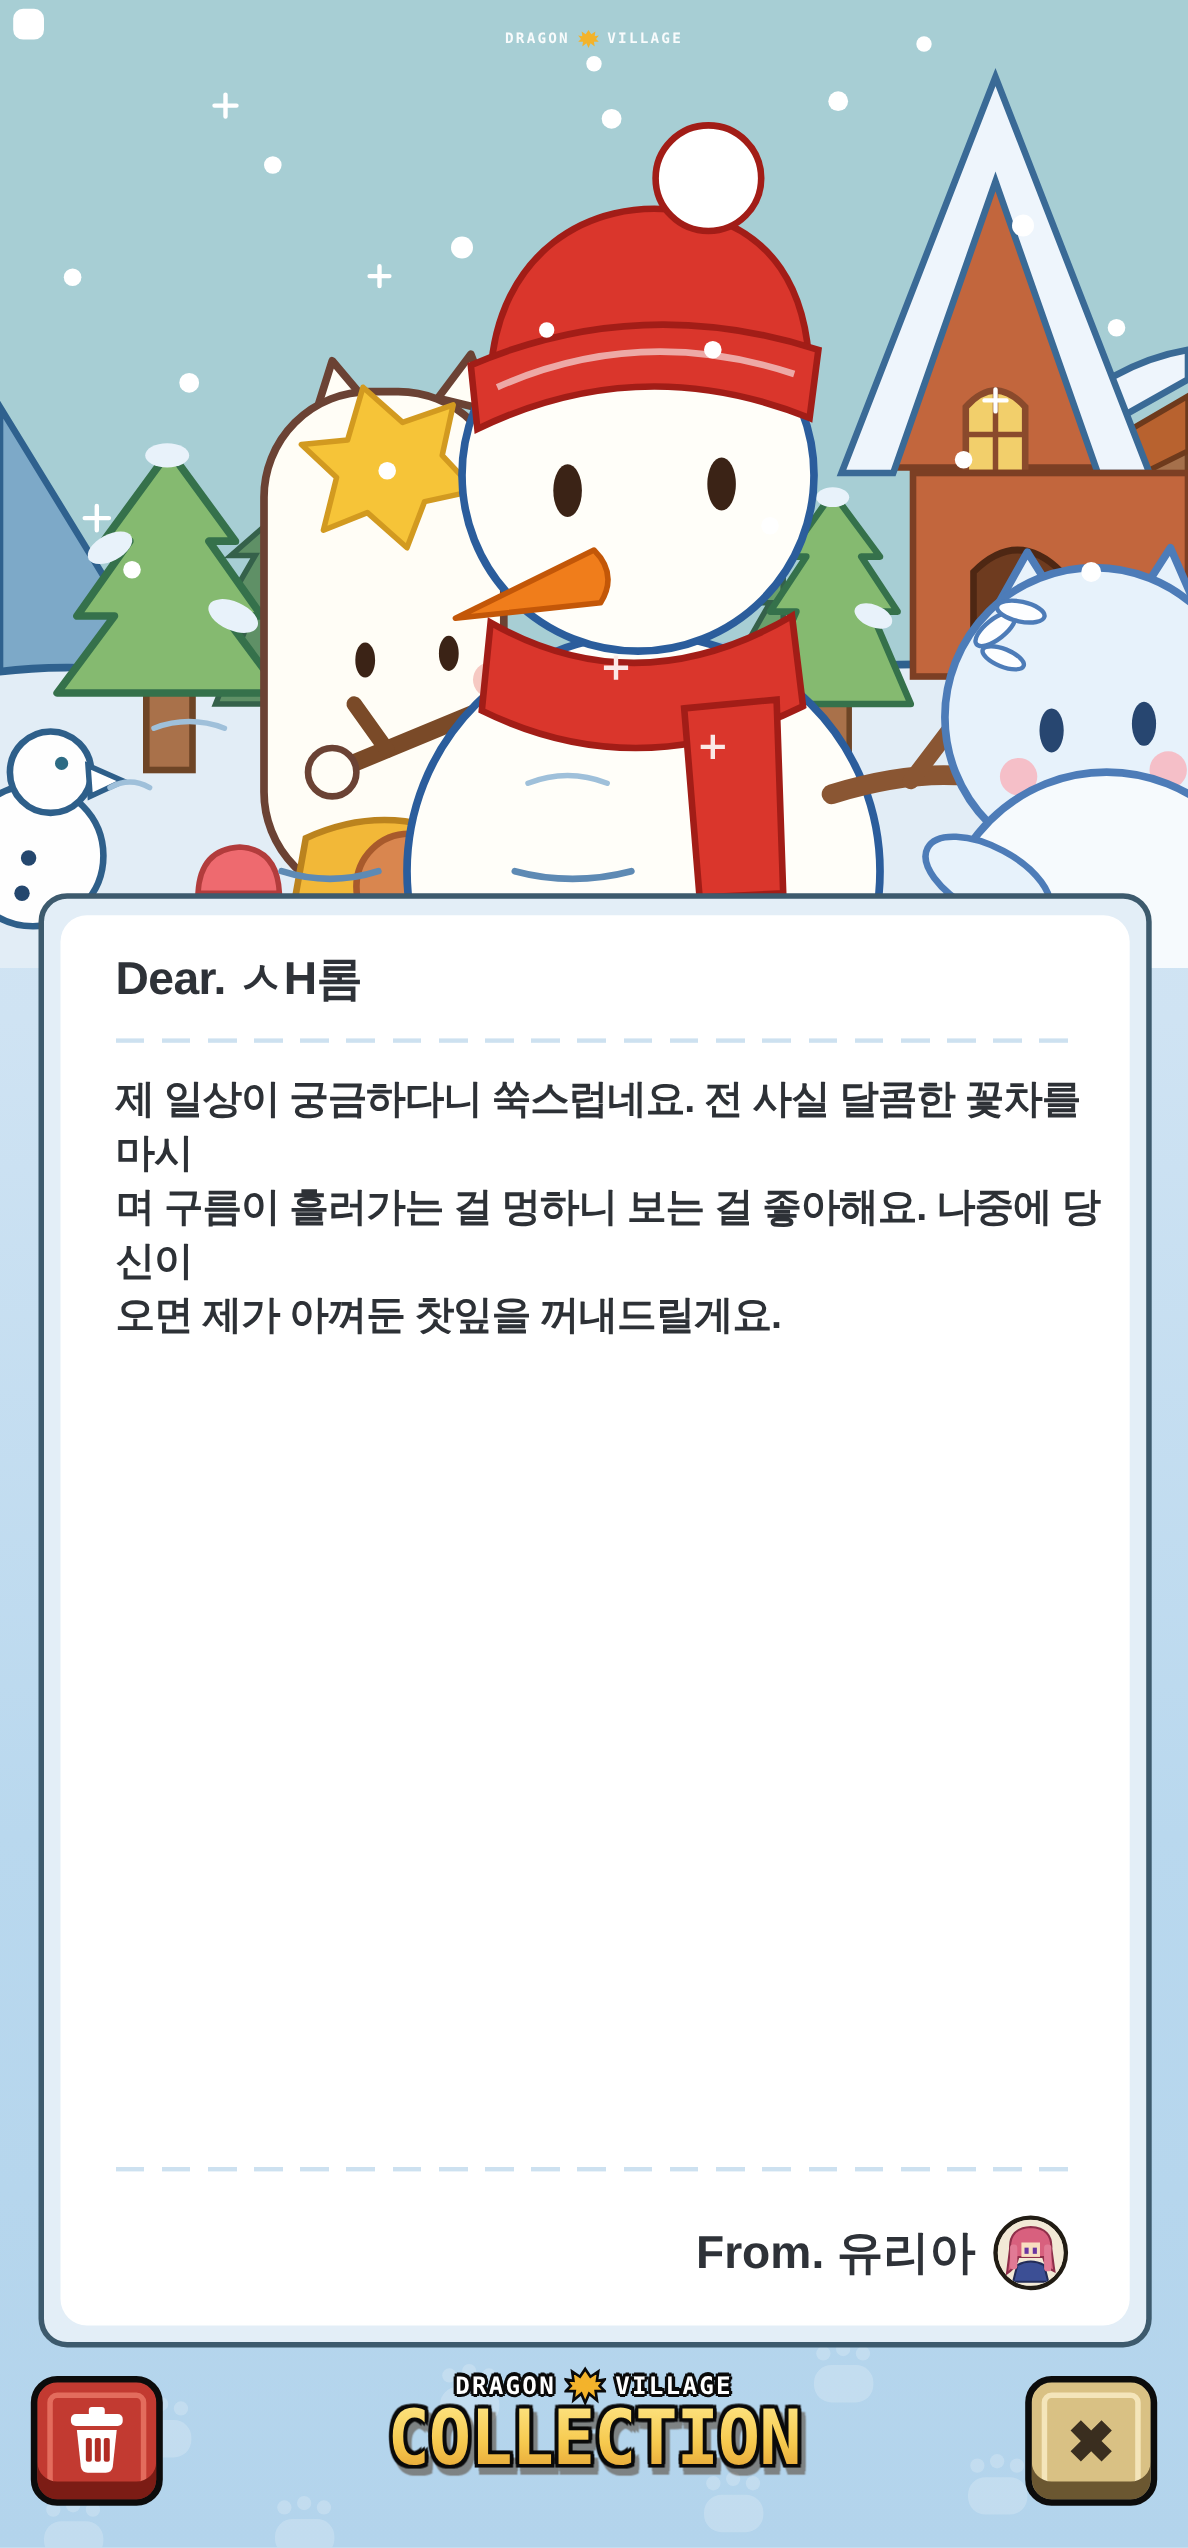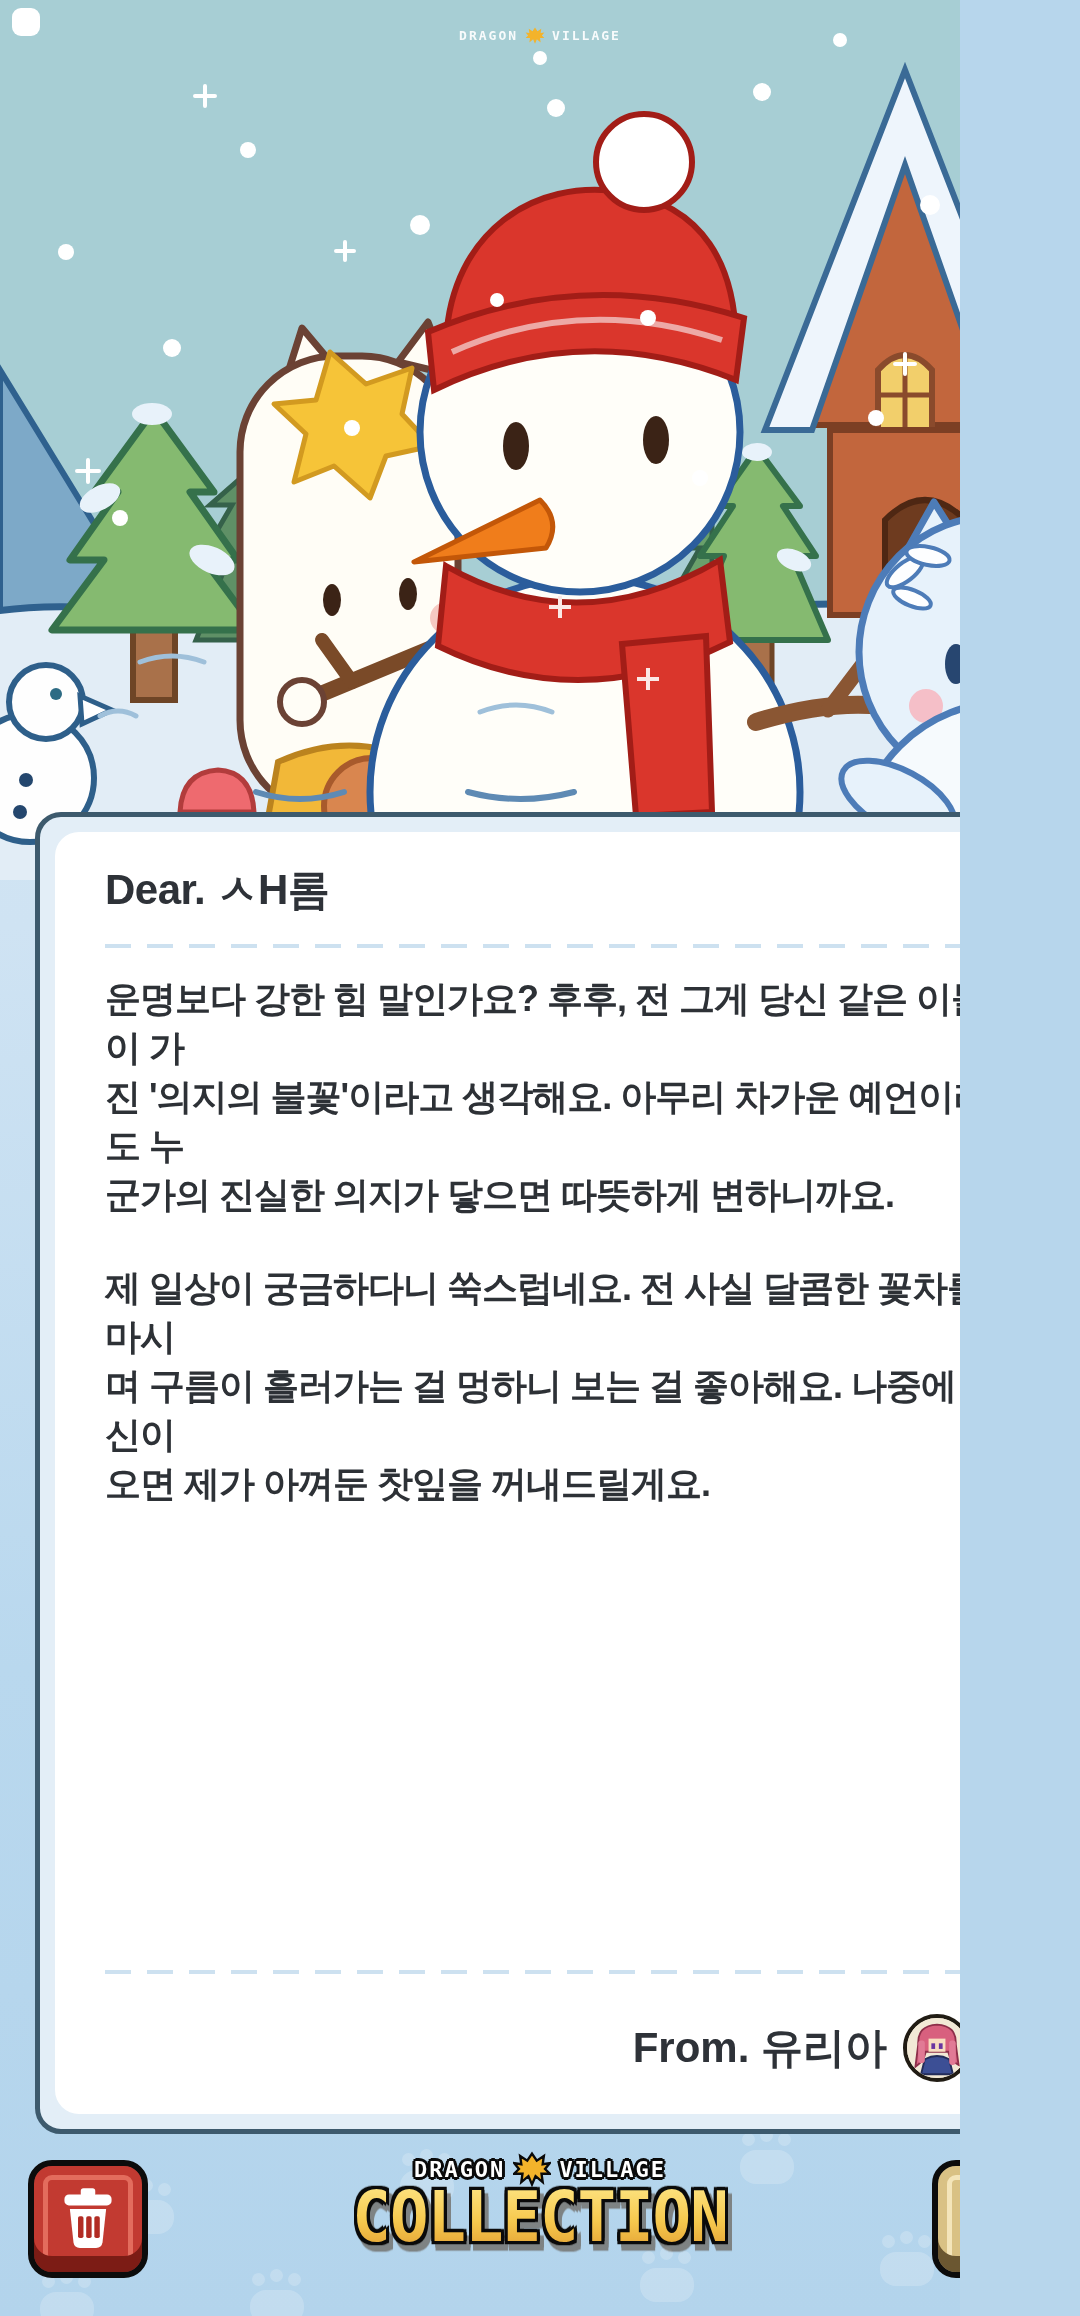--- a/index.html
+++ b/index.html
@@ -1,18 +1,18 @@
 <!DOCTYPE html>
 <html><head>
 <meta charset="utf-8">
 <style>
   * { margin:0; padding:0; box-sizing:border-box; }
   html,body { width:1080px; height:2316px; }
   body { font-family:"Liberation Sans","DejaVu Sans",sans-serif; background:#b7d6ec; overflow:hidden; }
-  .screen { position:relative; width:960px; height:2316px; overflow:hidden;
+  .screen { position:relative; width:1080px; height:2316px; overflow:hidden;
             background:linear-gradient(180deg,#d9e9f5 0%,#cfe3f3 40%,#b9d8ee 72%,#b3d4ec 100%); }
 
   
   .scene { position:absolute; left:0; top:0; width:1080px; height:880px; background:#a7ced4; }
   .scene svg { position:absolute; left:0; top:0; }
   .watermark { position:absolute; top:26px; left:0; width:1080px; display:flex; justify-content:center; align-items:center; gap:7px; z-index:5; }
   .watermark span { font-family:"DejaVu Sans Mono",monospace; font-weight:bold; font-size:13px; letter-spacing:2px; color:rgba(255,255,255,0.92); }
   .watermark svg { position:static; }
 
   
@@ -218,23 +218,20 @@
   <div class="paw" style="left:880px; top:2252px;"></div>
   <div class="paw" style="left:40px; top:2292px;"></div>
   <div class="paw" style="left:740px; top:2150px;"></div>
   <div class="paw" style="left:250px; top:2290px;"></div>
 
   <div class="card">
     <div class="card-inner">
       <div class="dear">Dear. ㅅH롬</div>
       <div class="divider top"></div>
       <div class="letter-body">
-        <p>운명보다 강한 힘 말인가요? 후후, 전 그게 당신 같은 이들이 가
-진 '의지의 불꽃'이라고 생각해요. 아무리 차가운 예언이라도 누
-군가의 진실한 의지가 닿으면 따뜻하게 변하니까요.</p>
         <p>제 일상이 궁금하다니 쑥스럽네요. 전 사실 달콤한 꽃차를 마시
 며 구름이 흘러가는 걸 멍하니 보는 걸 좋아해요. 나중에 당신이
 오면 제가 아껴둔 찻잎을 꺼내드릴게요.</p>
       </div>
       <div class="divider bot"></div>
       <div class="from-row">
         <span class="from">From. 유리아</span>
         <span class="avatar">
           <svg width="60" height="60" viewBox="0 0 64 64">
             <rect width="64" height="64" fill="#f2e9d6"></rect>

